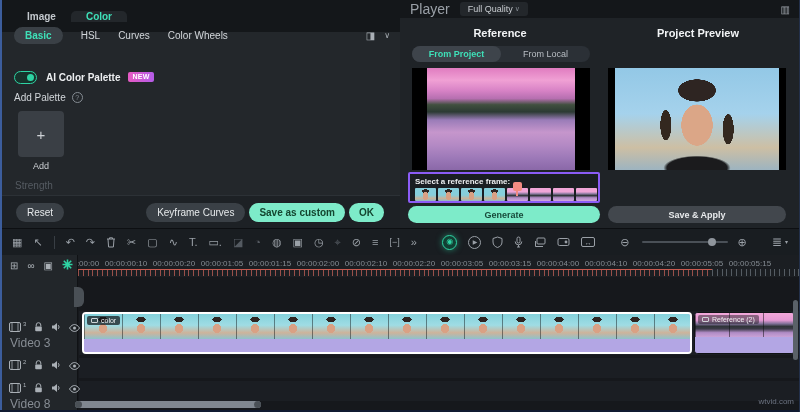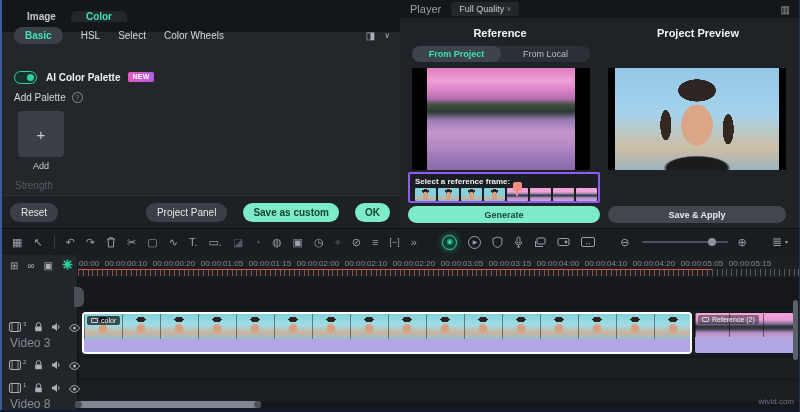--- a/index.html
+++ b/index.html
@@ -27,30 +27,30 @@
   .toggle{width:23px;height:13px;border:1px solid #2ed3a3;border-radius:8px;position:relative;background:#17332c;flex:0 0 auto}
   .toggle .knob{position:absolute;right:2px;top:2px;width:7px;height:7px;background:#2ed3a3;border-radius:50%}
   .lp-row .rlab{margin-left:9px;font-size:10px;font-weight:bold;color:#eceef0}
   .kf-diamond{position:absolute;right:16px;color:#c8ccd0;font-size:10px}
   .badge-new{margin-left:8px;font-size:7px;font-weight:bold;color:#fff;background:linear-gradient(90deg,#e75bc4,#b45ce8);padding:1px 4px 2px;border-radius:2px;letter-spacing:.3px}
   .add-palette{position:absolute;left:14px;top:92px;display:flex;align-items:center;gap:6px;font-size:10px;color:#d2d6da}
   .help-circle{width:11px;height:11px;border:1px solid #858c93;border-radius:50%;color:#858c93;font-size:7px;display:flex;align-items:center;justify-content:center}
   .add-box{position:absolute;left:18px;top:111px;width:46px;height:46px;background:#3a3f45;border-radius:4px;display:flex;align-items:center;justify-content:center;color:#cdd1d5;font-size:15px}
   .add-caption{position:absolute;left:18px;top:161px;width:46px;text-align:center;font-size:9px;color:#cdd1d5}
   .strength{position:absolute;left:15px;top:180px;font-size:10px;color:#555b62}
-  .lp-footer{position:absolute;left:0;bottom:0;width:400px;height:33px;background:#1d2125;border-top:1px solid #2c3136;display:flex;align-items:center;padding:0 10px;gap:16px}
+  .lp-footer{position:absolute;left:0;bottom:0;width:400px;height:33px;background:#1d2125;border-top:1px solid #2c3136;display:flex;align-items:center;padding:0 16px;gap:4px}
   .btn{font-size:10px;border:none;cursor:pointer;font-family:inherit}
   .btn-dark{background:#3a4046;color:#e6e9eb;border-radius:10px;padding:4px 11px}
   .btn-mint{background:#7debc9;color:#14452f;border-radius:10px;padding:4px 10px;font-weight:bold}
   .lp-footer .spacer{flex:1}
 
   
   .panel-right{position:absolute;left:400px;top:0;width:400px;height:228px;background:#1f2327}
   .player-bar{position:absolute;left:0;top:0;width:400px;height:18px;background:#14171a;display:flex;align-items:center;padding:0 10px;gap:10px}
-  .player-lab{font-size:11px;color:#9aa0a7}
+  .player-lab{font-size:14px;color:#9aa0a7}
   .quality-dd{background:#23272b;border-radius:3px;padding:2px 8px;font-size:9px;color:#c8ccd0;display:flex;align-items:center;gap:2px}
   .quality-dd .chev{font-size:7px;color:#858c93}
   .player-bar .spacer{flex:1}
   .layout-ico{color:#9aa0a7;font-size:10px}
   .col-title{position:absolute;top:27px;font-size:11px;font-weight:bold;color:#f2f4f6;text-align:center}
   .t-ref{left:4px;width:192px}.t-prev{left:208px;width:180px}
   .ref-tabs{position:absolute;left:12px;top:46px;width:178px;height:16px;background:#2b3036;border-radius:9px;display:flex}
   .ref-tab{flex:1;display:flex;align-items:center;justify-content:center;font-size:9px;color:#b9bec4}
   .ref-tab.active{background:#3e444b;border-radius:9px;color:#3ee0b8;font-weight:bold}
   .img-frame{position:absolute;top:68px;height:102px;background:#000;display:flex;align-items:center;justify-content:center}
@@ -139,21 +139,21 @@
 <div class="app">
 
   <div class="panel-left">
     <div class="lp-tabbar">
       <div class="lp-tab">Image</div>
       <div class="lp-tab active">Color</div>
     </div>
     <div class="lp-subtabs">
       <span class="subtab pill">Basic</span>
       <span class="subtab">HSL</span>
-      <span class="subtab">Select</span>
+      <span class="subtab">Curves</span>
       <span class="subtab">Color Wheels</span>
     </div>
     <div class="lp-subtab-icons">
       <span>◨</span>
       <span style="font-size:8px">∨</span>
     </div>
     <div class="lp-row row-ai">
       <span class="toggle">
           <span class="knob"></span>
         </span>
@@ -163,21 +163,21 @@
     <div class="add-palette">
       <span>Add Palette</span>
       <span class="help-circle">?</span>
     </div>
     <div class="add-box">+</div>
     <div class="add-caption">Add</div>
     <div class="strength">Strength</div>
     <div class="lp-footer">
       <button class="btn btn-dark">Reset</button>
       <span class="spacer"></span>
-      <button class="btn btn-dark">Project Panel</button>
+      <button class="btn btn-dark">Keyframe Curves</button>
       <button class="btn btn-mint">Save as custom</button>
       <button class="btn btn-mint">OK</button>
     </div>
   </div>
 
   <div class="panel-right">
     <div class="player-bar">
       <span class="player-lab">Player</span>
       <span class="quality-dd">
         <span>Full Quality</span>

